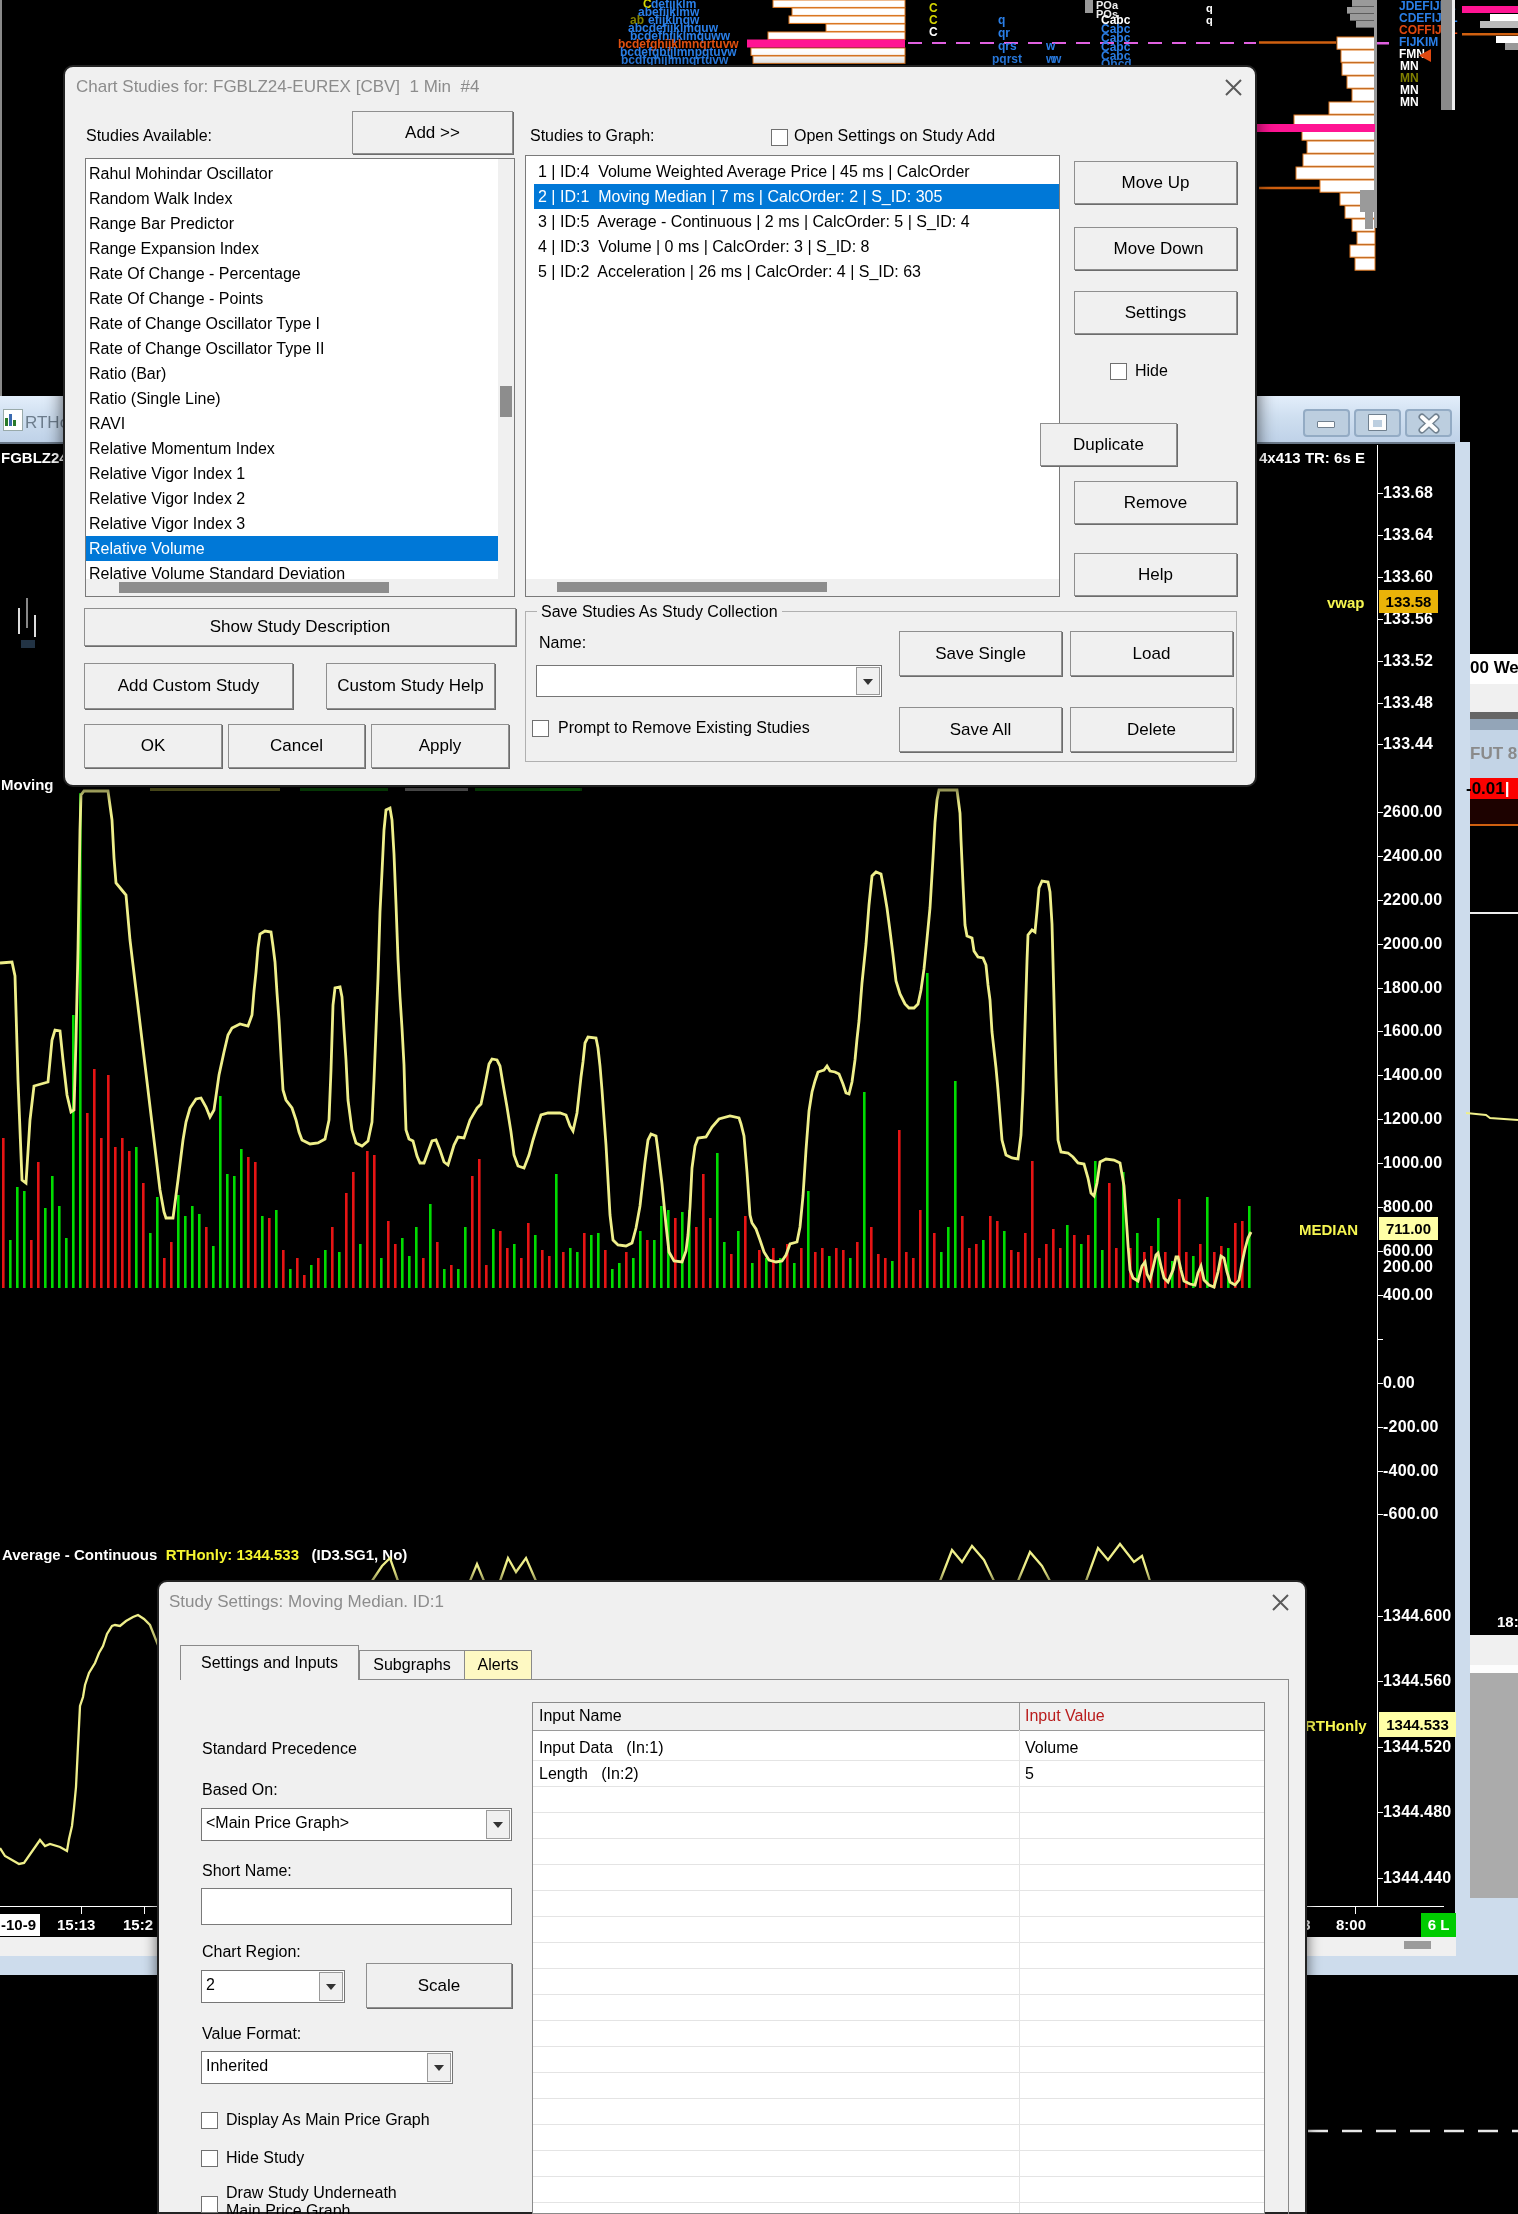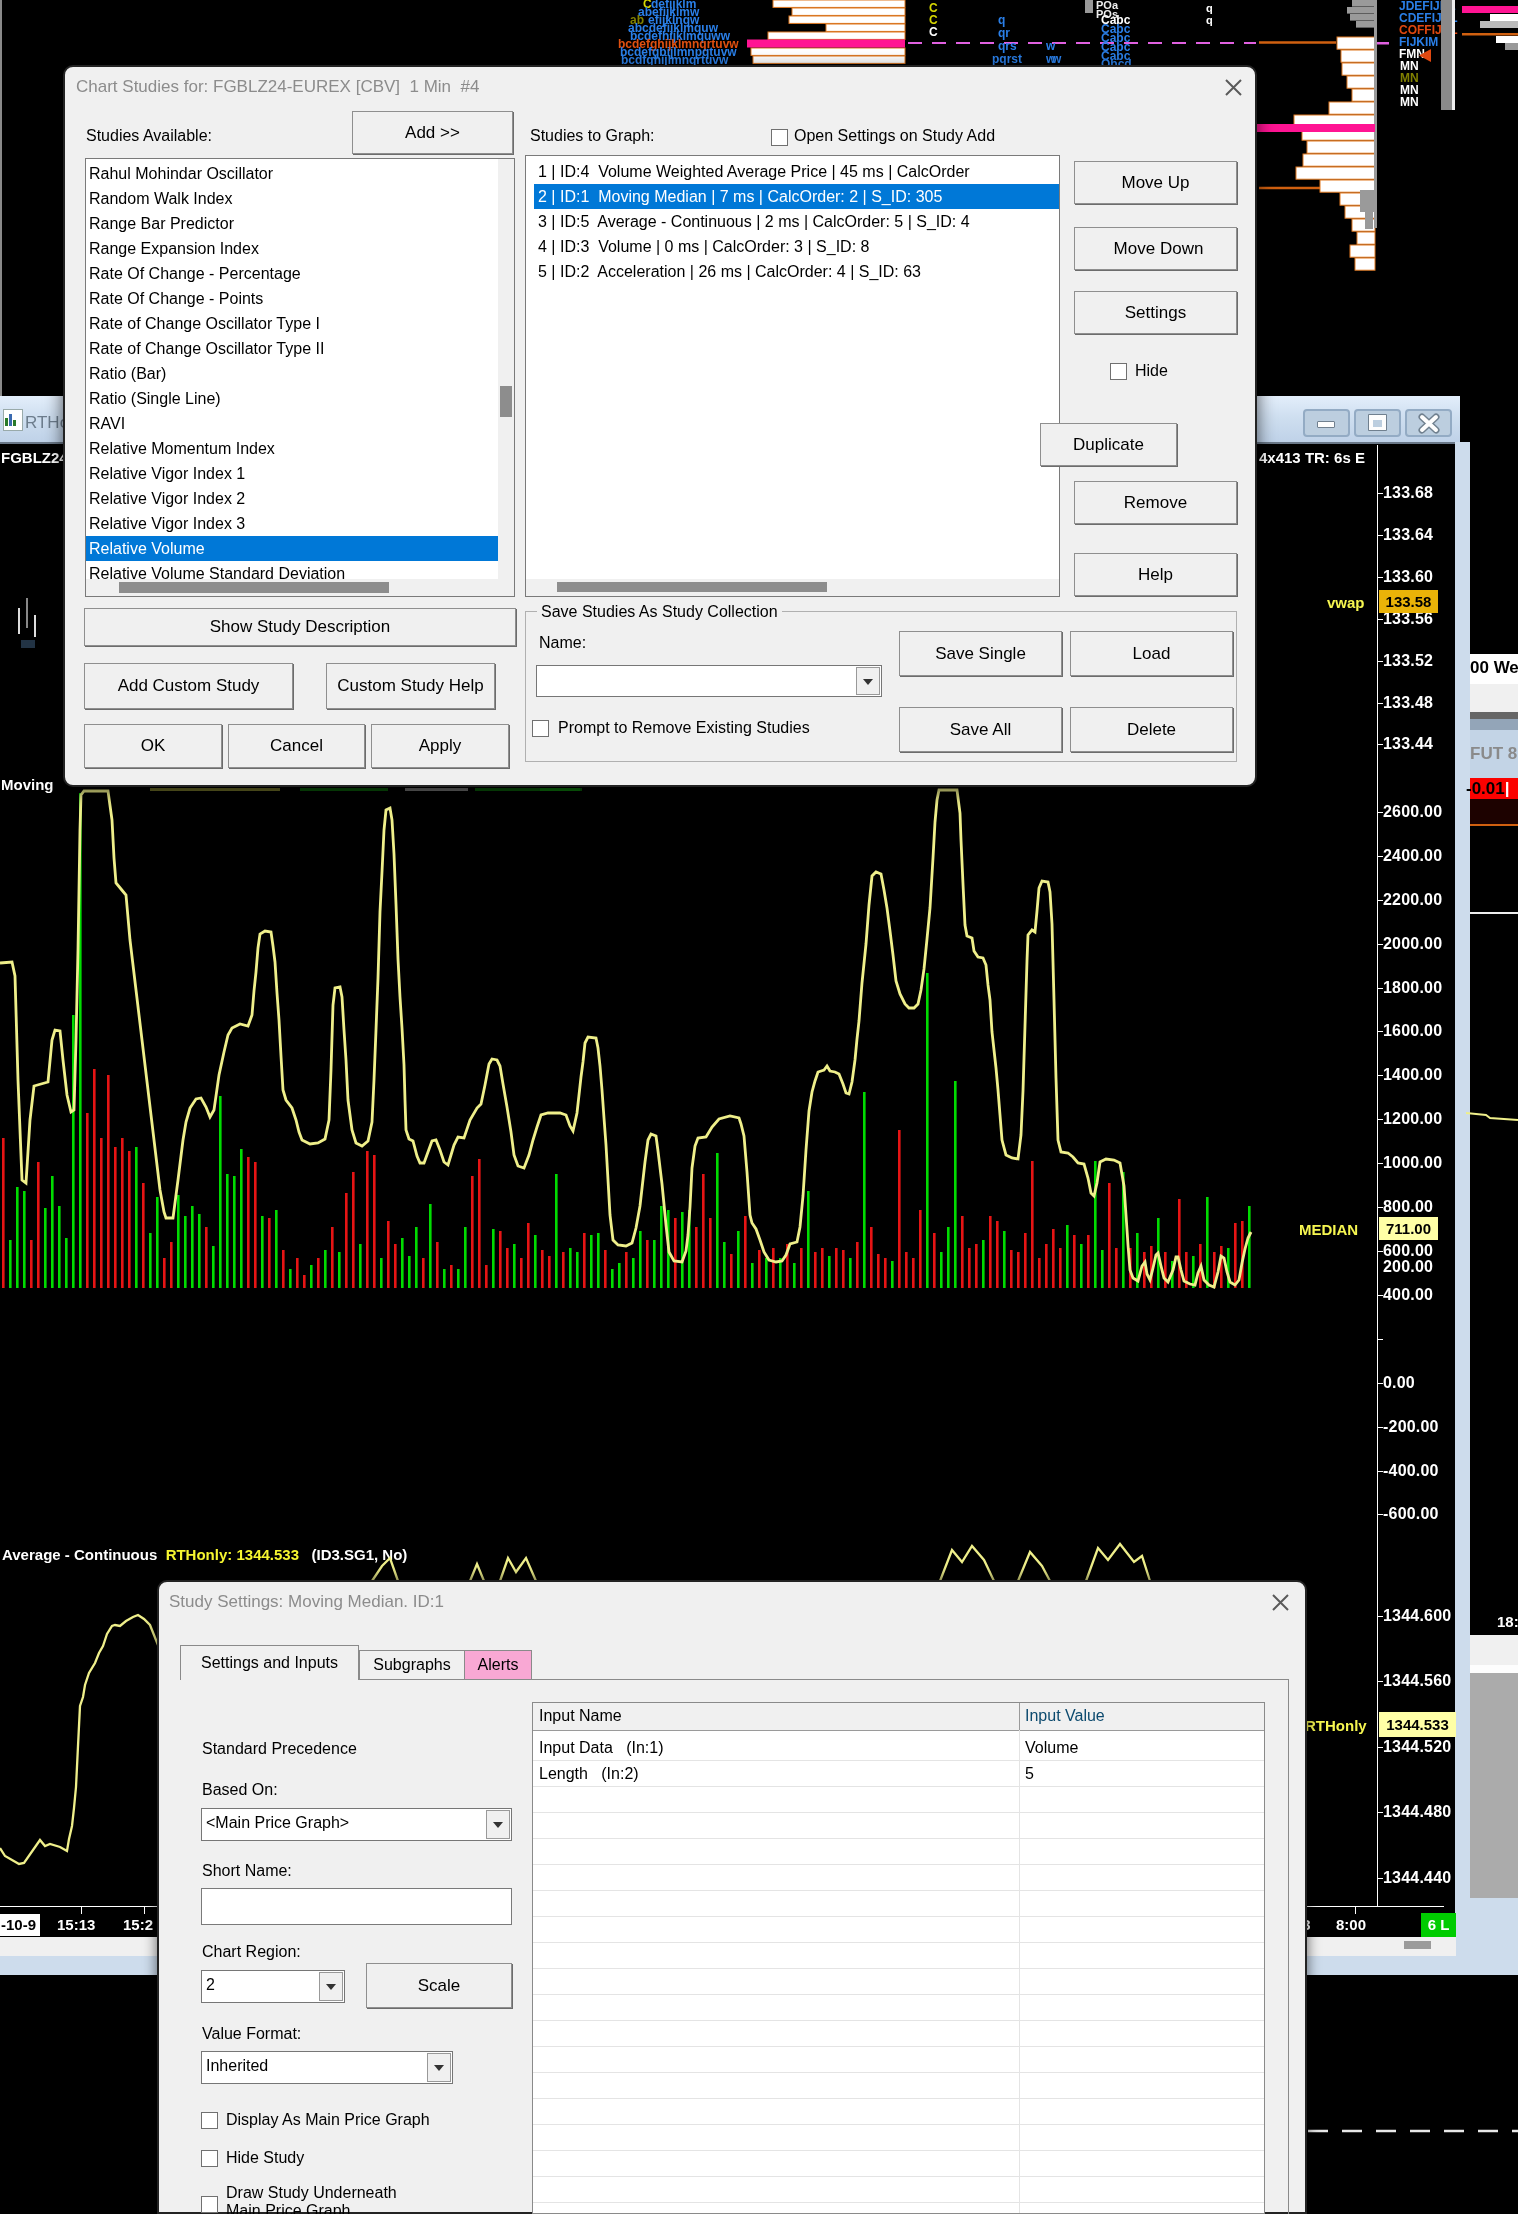--- a/index.html
+++ b/index.html
@@ -510,21 +510,21 @@
 <div class="lbl" style="left:558px;top:719px;">Prompt to Remove Existing Studies</div>
 <div class="btn" style="left:899px;top:707px;width:163px;height:45px;">Save All</div>
 <div class="btn" style="left:1070px;top:707px;width:163px;height:45px;">Delete</div>
 <div class="ab" style="left:157px;top:1580px;width:1150px;height:634px;background:#f0f0f0;border:2px solid #232323;border-radius:10px 10px 0 0;box-sizing:border-box;box-shadow:0 -2px 14px rgba(0,0,0,.6);"></div>
 <div class="ab" style="left:169px;top:1592px;color:#8c8c8c;font-size:17px;">Study Settings: Moving Median. ID:1</div>
 <svg class="ab" style="left:1271px;top:1593px;" width="20" height="20">
     <path d="M2 2 L17 17 M17 2 L2 17" stroke="#5a5a5a" stroke-width="2"></path>
   </svg>
 <div class="ab" style="left:180px;top:1645px;width:179px;height:35px;background:#f0f0f0;border:1px solid #8a8a8a;border-bottom:none;box-sizing:border-box;font-size:16px;color:#000;text-align:center;line-height:33px;z-index:3;">Settings and Inputs</div>
 <div class="ab" style="left:359px;top:1650px;width:106px;height:30px;background:#f0f0f0;border:1px solid #8a8a8a;border-bottom:none;box-sizing:border-box;font-size:16px;color:#000;text-align:center;line-height:28px;">Subgraphs</div>
-<div class="ab" style="left:464px;top:1650px;width:68px;height:30px;background:#f9a8d4;border:1px solid #8a8a8a;border-bottom:none;box-sizing:border-box;font-size:16px;color:#000;text-align:center;line-height:28px;">Alerts</div>
+<div class="ab" style="left:464px;top:1650px;width:68px;height:30px;background:#fef9c3;border:1px solid #8a8a8a;border-bottom:none;box-sizing:border-box;font-size:16px;color:#000;text-align:center;line-height:28px;">Alerts</div>
 <div class="ab" style="left:180px;top:1679px;width:1108px;height:1px;background:#8a8a8a;"></div>
 <div class="ab" style="left:181px;top:1680px;width:178px;height:2px;background:#f0f0f0;"></div>
 <div class="ab" style="left:1288px;top:1679px;width:1px;height:535px;background:#8a8a8a;"></div>
 <div class="lbl" style="left:202px;top:1740px;">Standard Precedence</div>
 <div class="lbl" style="left:202px;top:1781px;">Based On:</div>
 <div class="combo" style="left:201px;top:1808px;width:311px;height:33px;">
     <div style="font-size:16px;color:#000;padding:5px 0 0 4px;">&lt;Main Price Graph&gt;</div>
     <div class="carr"></div>
   </div>
 <div class="lbl" style="left:202px;top:1862px;">Short Name:</div>
@@ -543,21 +543,21 @@
 <div class="cb" style="left:201px;top:2112px;"></div>
 <div class="lbl" style="left:226px;top:2111px;">Display As Main Price Graph</div>
 <div class="cb" style="left:201px;top:2150px;"></div>
 <div class="lbl" style="left:226px;top:2149px;">Hide Study</div>
 <div class="cb" style="left:201px;top:2196px;"></div>
 <div class="lbl" style="left:226px;top:2184px;">Draw Study Underneath<br>Main Price Graph</div>
 <div class="ab" style="left:532px;top:1702px;width:733px;height:512px;background:#fff;border:1px solid #8a8a8a;box-sizing:border-box;overflow:hidden;">
 <div style="position:absolute;left:0;top:0;width:731px;height:27px;background:#f0f0f0;border-bottom:1px solid #9a9a9a;"></div>
 <div style="position:absolute;left:486px;top:0;width:1px;height:27px;background:#9a9a9a;"></div>
 <div style="position:absolute;left:6px;top:4px;font-size:16px;color:#000;">Input Name</div>
-<div style="position:absolute;left:492px;top:4px;font-size:16px;color:#0c4a6e;">Input Value</div>
+<div style="position:absolute;left:492px;top:4px;font-size:16px;color:#b91c1c;">Input Value</div>
 <div style="position:absolute;left:6px;top:36px;font-size:16px;color:#000;">Input Data&nbsp;&nbsp; (In:1)</div>
 <div style="position:absolute;left:492px;top:36px;font-size:16px;color:#000;">Volume</div>
 <div style="position:absolute;left:6px;top:62px;font-size:16px;color:#000;">Length&nbsp;&nbsp; (In:2)</div>
 <div style="position:absolute;left:492px;top:62px;font-size:16px;color:#000;">5</div>
 <div style="position:absolute;left:0;top:57px;width:731px;height:1px;background:#e4e4e4;"></div>
 <div style="position:absolute;left:0;top:83px;width:731px;height:1px;background:#e4e4e4;"></div>
 <div style="position:absolute;left:0;top:109px;width:731px;height:1px;background:#e4e4e4;"></div>
 <div style="position:absolute;left:0;top:135px;width:731px;height:1px;background:#e4e4e4;"></div>
 <div style="position:absolute;left:0;top:161px;width:731px;height:1px;background:#e4e4e4;"></div>
 <div style="position:absolute;left:0;top:187px;width:731px;height:1px;background:#e4e4e4;"></div>

